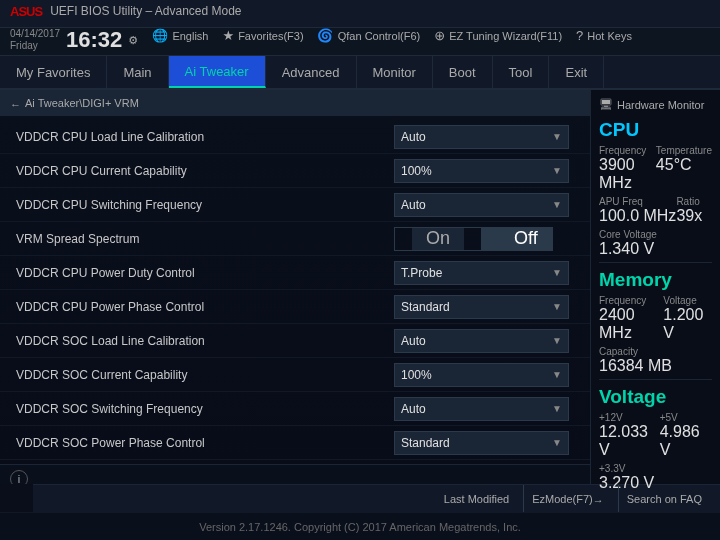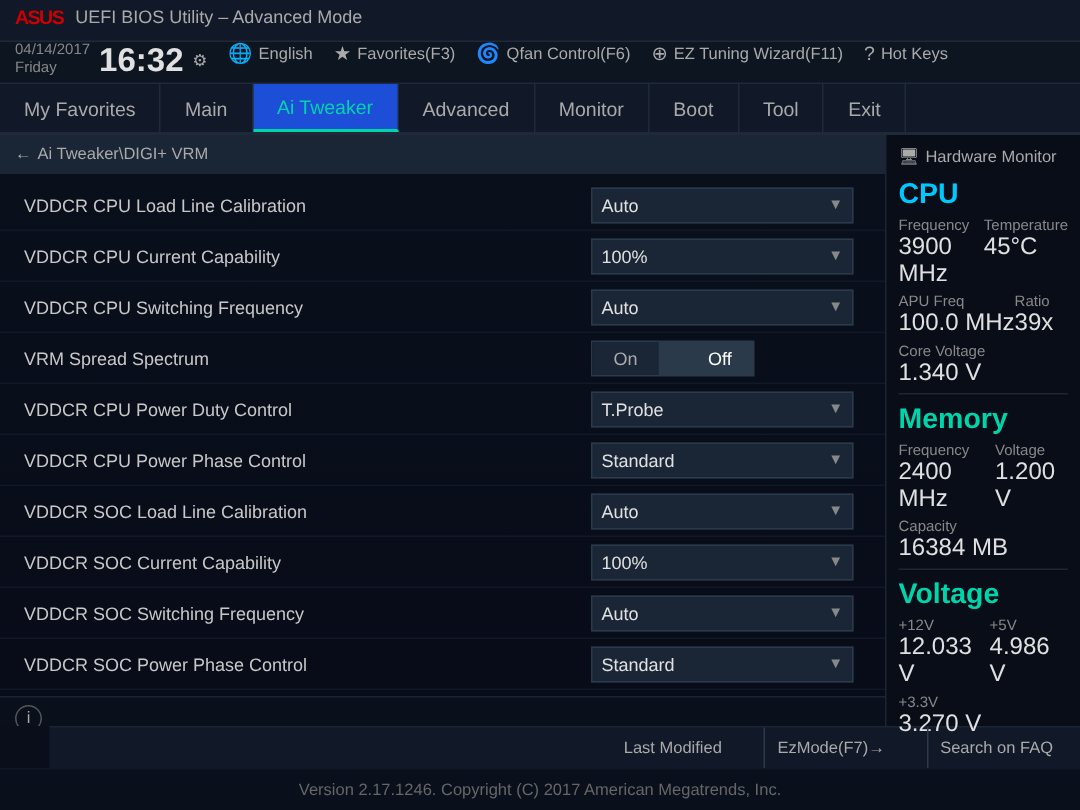--- a/index.html
+++ b/index.html
@@ -161,24 +161,25 @@
     
     .toggle-switch {
       display: flex;
       border: 1px solid #2a3a4a;
       height: 24px;
     }
     .toggle-opt {
       padding: 0 14px;
       display: flex;
       align-items: center;
-      font-size: 12px;
+      font-size: 18px;
       cursor: pointer;
       color: #aaa;
       background: #1a2535;
+      margin-left: 17px;
     }
     .toggle-opt.active {
       background: #2a3a4a;
       color: #fff;
       padding-left: 33px;
     }
 
     
     .right-panel {
       width: 130px;
@@ -238,21 +239,21 @@
     }
 
     
     .status-bar {
       background: #111827;
       height: 28px;
       display: flex;
       align-items: center;
       justify-content: flex-end;
       padding: 0 10px;
-      gap: 20px;
+      gap: 6px;
       border-top: 1px solid #1a2535;
       margin-left: 33px;
     }
     .status-item {
       display: flex;
       align-items: center;
       padding: 0 8px;
       font-size: 11px;
       color: #aaa;
       border-left: 1px solid #2a3a4a;

